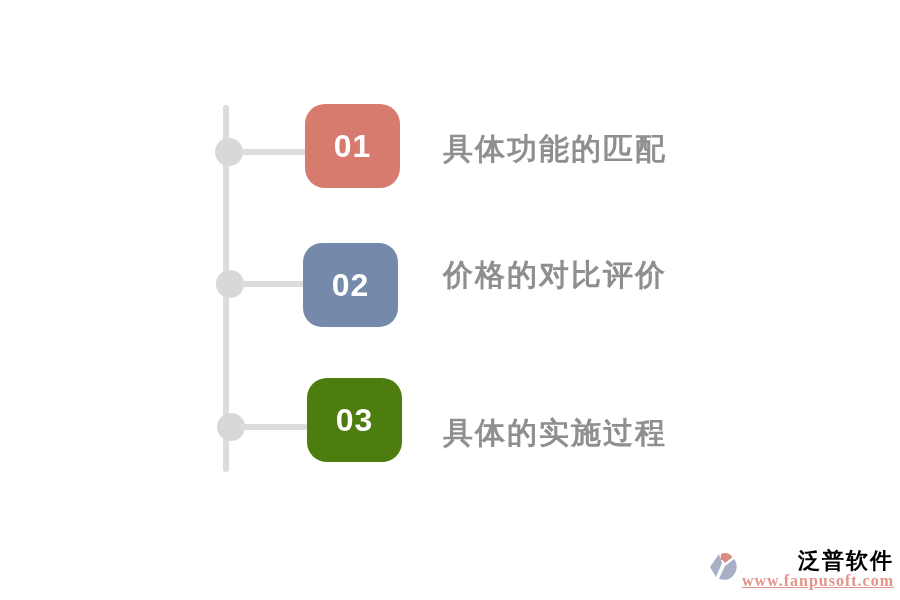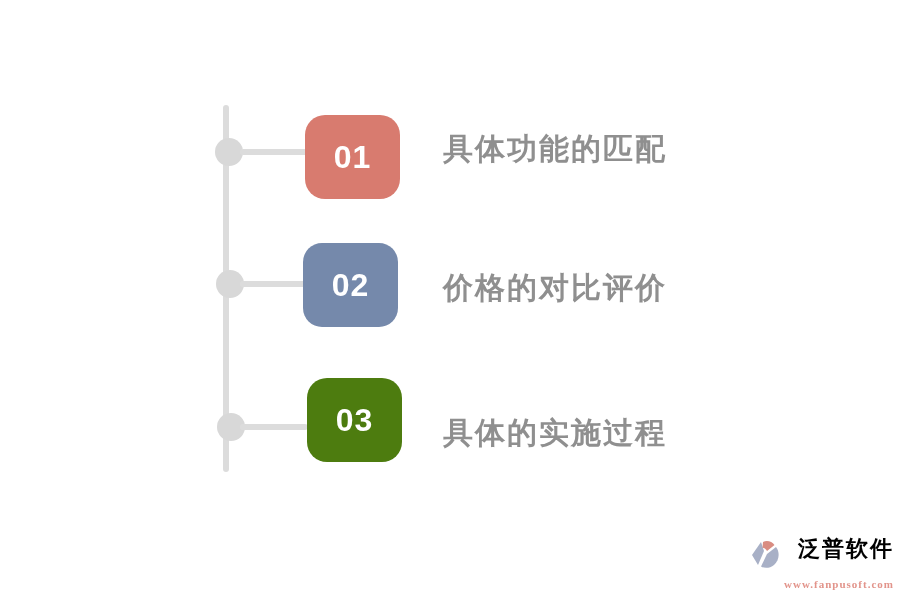--- a/index.html
+++ b/index.html
@@ -19,42 +19,42 @@
   .connector.c1{top:149px;}
   .connector.c2{top:281px;}
   .connector.c3{top:424px;}
 
   
   .badge{
     position:absolute;width:95px;height:84px;border-radius:20px;
     display:flex;align-items:center;justify-content:center;
     color:#ffffff;font-size:32px;font-weight:700;letter-spacing:1px;
   }
-  .badge.b1{left:305px;top:115px;}
+  .badge.b1{left:305px;top:104px;}
   .badge.b2{left:303px;top:243px;border-radius:19px;}
   .badge.b3{left:307px;top:378px;}
 
   
   .step-label{
     position:absolute;left:443px;color:#8f8f8f;font-size:30px;font-weight:700;
     letter-spacing:2px;white-space:nowrap;line-height:34px;
   }
   .step-label.l1{top:132px;}
-  .step-label.l2{top:271px;font-family:Liberation Serif, serif;}
+  .step-label.l2{top:258px;font-family:Liberation Serif, serif;}
   .step-label.l3{top:416px;}
 
   
   .brand{
     position:absolute;right:6px;bottom:10px;display:flex;align-items:flex-start;gap:2px;
   }
   .brand-icon{width:32px;height:30px;margin-top:1px;}
   .brand-text{display:flex;flex-direction:column;align-items:flex-end;}
   .brand-name{font-size:22px;font-weight:700;letter-spacing:2px;line-height:22px;}
-  .brand-url{font-size:11px;font-family:"Liberation Serif","DejaVu Serif",serif;
-    font-weight:700;letter-spacing:1px;margin-top:18px;}
+  .brand-url{font-size:16px;font-family:"Liberation Serif","DejaVu Serif",serif;
+    font-weight:700;letter-spacing:1px;margin-top:0;text-decoration:underline;}
 </style>
 </head>
 <body>
 
 <div class="canvas">
 
   <div class="vline" style="background-color: rgb(220, 220, 220);"></div>
 
   <div class="node n1" style="background-color: rgb(216, 216, 216);"></div>
   <div class="node n2" style="background-color: rgb(216, 216, 216);"></div>

